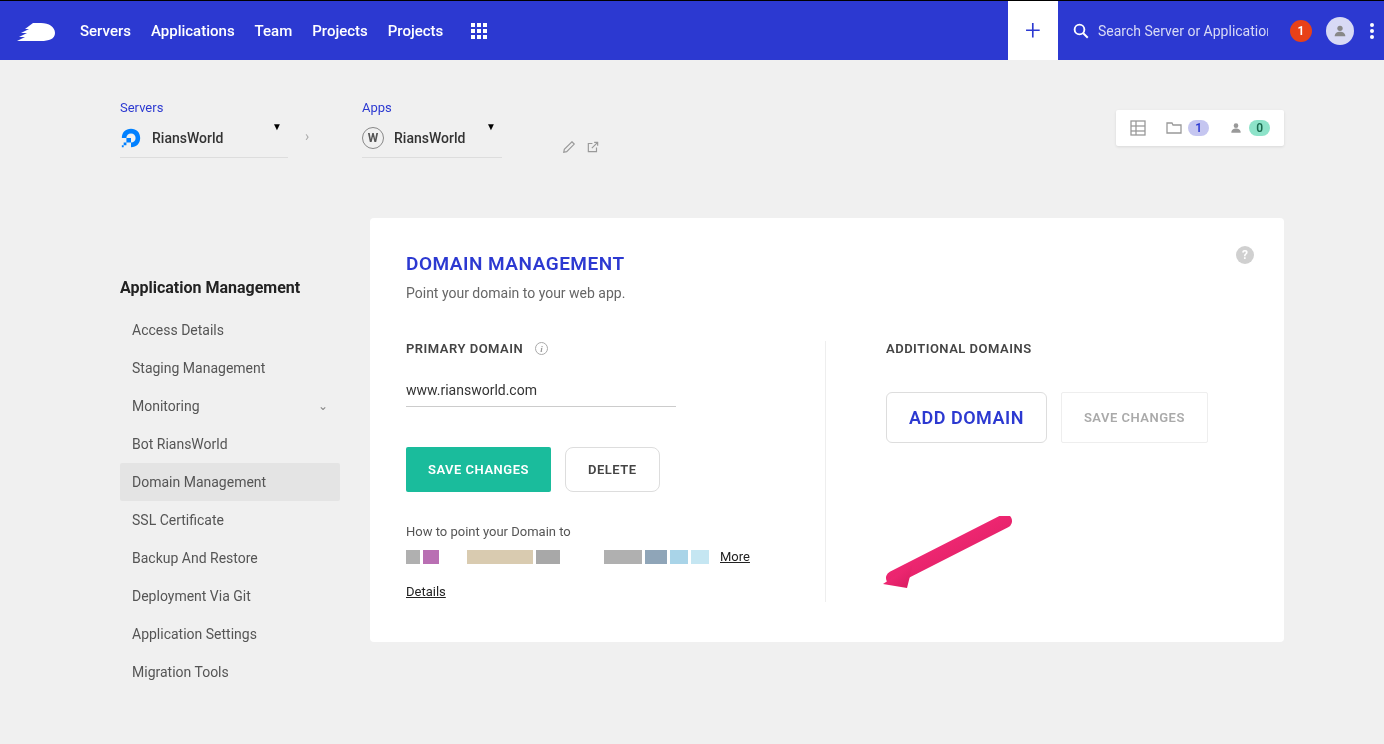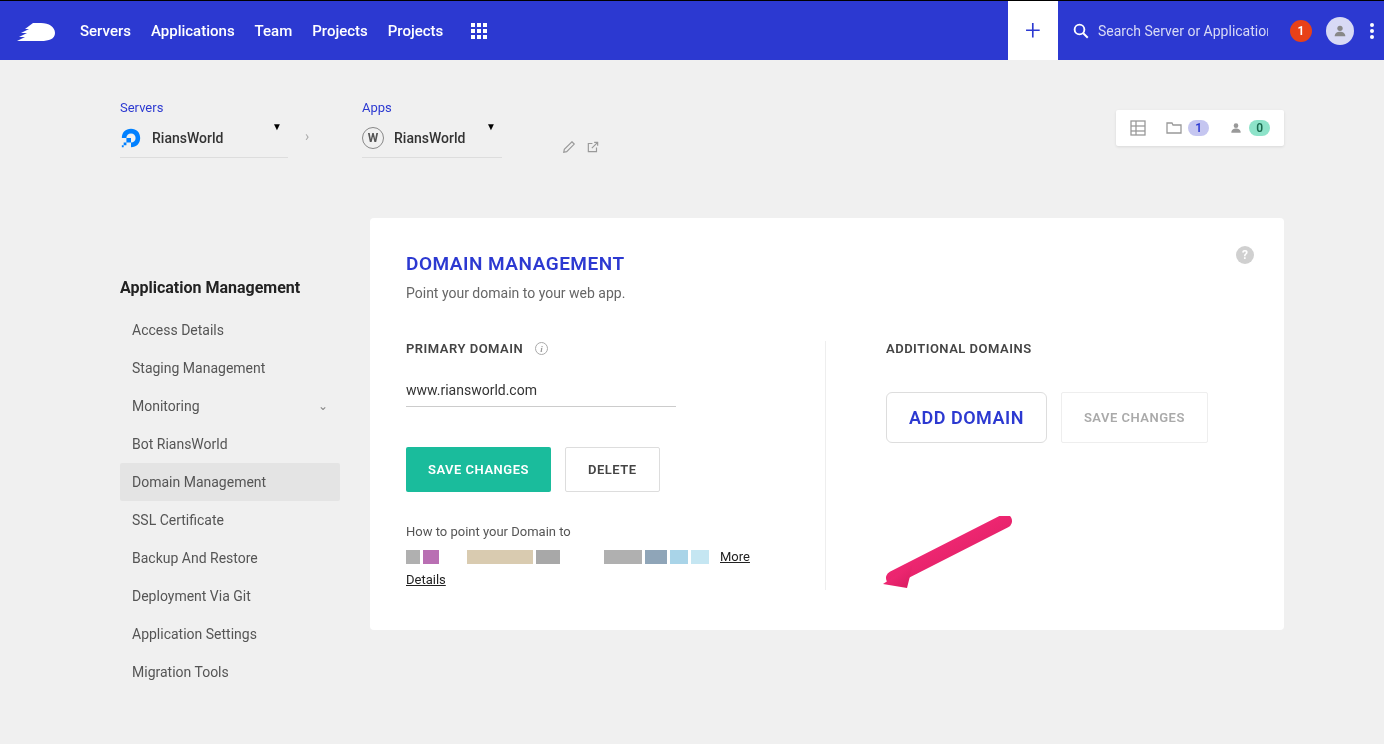--- a/index.html
+++ b/index.html
@@ -56,39 +56,39 @@
     .col-primary { flex: 0 0 420px; padding-right: 40px; border-right: 1px solid #eee; }
     .col-additional { flex: 1; padding-left: 60px; }
     .field-label { font-size: 13px; font-weight: 600; color: #444; letter-spacing: 0.5px; display: flex; align-items: center; gap: 12px; }
     .info-icon { width: 13px; height: 13px; border: 1px solid #aaa; border-radius: 50%; display: inline-flex; align-items: center; justify-content: center; font-size: 9px; color: #999; font-style: italic; font-family: serif; }
     .domain-input { border: none; border-bottom: 1px solid #ccc; padding: 8px 0; font-size: 14px; width: 270px; margin-top: 18px; outline: none; color: #333; }
     
     .arrow { position: absolute; left: 505px; top: 298px; z-index: 5; }
     
     .btn-row { margin-top: 40px; display: flex; gap: 14px; }
     .btn-primary { background: #1abc9c; color: #fff; border: none; padding: 14px 22px; font-size: 13px; font-weight: 600; letter-spacing: 0.5px; cursor: pointer; border-radius: 2px; }
-    .btn-secondary { background: #fff; color: #444; border: 1px solid #ddd; padding: 14px 22px; font-size: 13px; font-weight: 600; letter-spacing: 0.5px; cursor: pointer; border-radius: 2px; }
+    .btn-secondary { background: #fff; color: #444; border: 1px solid #ddd; padding: 14px 22px; font-size: 13px; font-weight: 600; letter-spacing: 0.5px; cursor: pointer; border-radius: 8px; }
     .btn-outline { background: #fff; color: #2c39d1; border: 1px solid #ddd; padding: 14px 22px; font-size: 18px; font-weight: 600; letter-spacing: 0.5px; cursor: pointer; border-radius: 6px; }
     .btn-disabled { background: #fff; color: #aaa; border: 1px solid #eee; padding: 14px 22px; font-size: 13px; font-weight: 600; letter-spacing: 0.5px; border-radius: 2px; }
     
     .help-text { margin-top: 30px; font-size: 13px; color: #555; line-height: 1.6; }
     .redact-row { display: flex; gap: 3px; margin-top: 4px; align-items: center; flex-wrap: wrap; }
     .redact { height: 14px; }
     .r1 { width: 14px; background: #b0b0b0; }
     .r2 { width: 16px; background: #b96fb3; }
     .r3 { width: 22px; background: #fff; border: 0; }
     .r4 { width: 66px; background: #d9cbb0; }
     .r5 { width: 24px; background: #a8a8a8; }
     .r6 { width: 38px; background: #fff; }
     .r7 { width: 38px; background: #b0b0b0; }
     .r8 { width: 22px; background: #8fa5b8; }
     .r9 { width: 18px; background: #a9d4e8; }
     .r10 { width: 18px; background: #c5e6f2; }
     .more-link { color: #222; text-decoration: underline; font-size: 13px; margin-left: 8px; }
-    .more-link2 { color: #222; text-decoration: underline; font-size: 13px; display: inline-block; margin-top: 2px; }
+    .more-link2 { color: #222; text-decoration: underline; font-size: 13px; display: inline-block; margin-top: 14px; }
     
     .add-row { margin-top: 36px; display: flex; gap: 14px; }
   </style>
 </head>
 <body>
 
 <div class="topbar">
   <div class="logo">
     <svg viewBox="0 0 48 28">
         <path d="M30 6 C38 6 44 10 44 16 C44 22 38 24 30 24 L16 24 L6 24 L14 20 L8 20 L16 16 L10 16 L18 12 L14 12 L22 6 Z" fill="#fff"></path>

